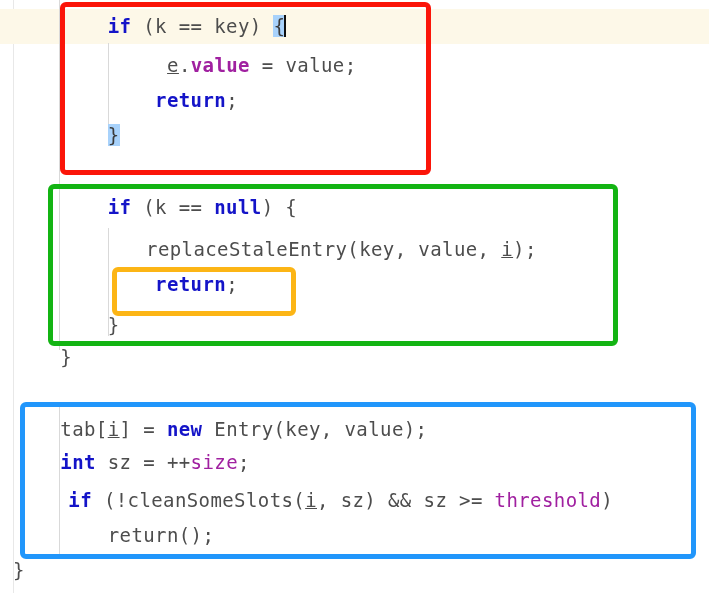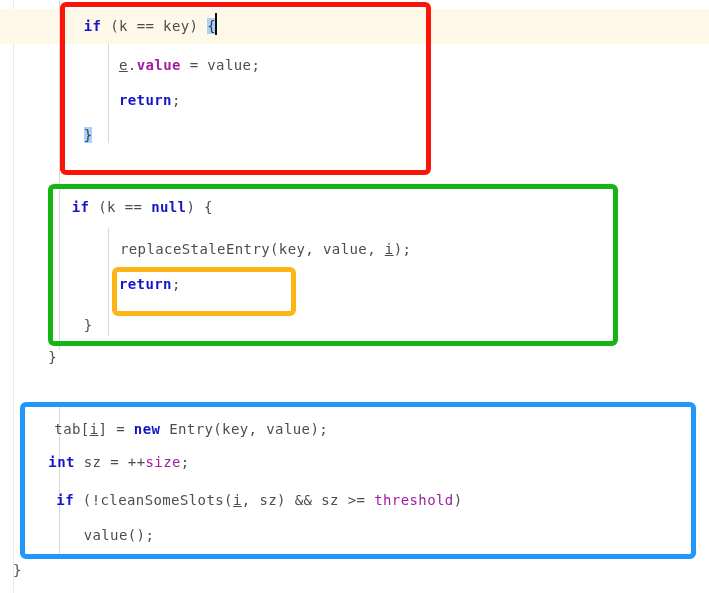--- a/index.html
+++ b/index.html
@@ -47,21 +47,21 @@
   }
 
   
   .code-line {
     position: absolute;
     left: 0;
     right: 0;
     height: 35px;
     line-height: 35px;
     white-space: pre;
-    font-size: 14px;
+    font-size: 19px;
     letter-spacing: 0.4px;
     color: #555555;
   }
   .code-line .inner { display: inline-block; }
 
   
   .kw       { color: #1414c8; font-weight: bold; }
   .field    { color: #a020a0; font-weight: bold; }
   .fieldu   { color: #a020a0; }
   .plain    { color: #4d4d4d; }
@@ -97,32 +97,32 @@
 
   <div class="current-line" id="current-line-band" style="top: 9px; height: 35px;"></div>
 
   <div class="indent-guide" style="left:59px;  top:0px;   height:350px;"></div>
   <div class="indent-guide" style="left:108px; top:43px;  height:100px;"></div>
   <div class="indent-guide" style="left:108px; top:228px; height:108px;"></div>
   <div class="indent-guide" style="left:59px;  top:402px; height:157px;"></div>
 
   <div id="code-lines">
       <div class="code-line" style="top: 9px;"><span class="inner" style="margin-left: 13px;"><span class="plain">        </span><span class="kw">if</span><span class="plain"> (k == key) </span><span class="brace-hl">{</span><span class="caret"></span></span></div>
-      <div class="code-line" style="top: 48px;"><span class="inner" style="margin-left: 13px;"><span class="plain">            </span><span class="ident-u">e</span><span class="plain">.</span><span class="field">value</span><span class="plain"> = value;</span></span></div>
+      <div class="code-line" style="top: 48px; padding-left: 12px;"><span class="inner" style="margin-left: 13px;"><span class="plain">            </span><span class="ident-u">e</span><span class="plain">.</span><span class="field">value</span><span class="plain"> = value;</span></span></div>
       <div class="code-line" style="top: 83px;"><span class="inner" style="margin-left: 13px;"><span class="plain">            </span><span class="kw">return</span><span class="plain">;</span></span></div>
       <div class="code-line" style="top: 118px;"><span class="inner" style="margin-left: 13px;"><span class="plain">        </span><span class="brace-hl">}</span></span></div>
-      <div class="code-line" style="top: 190px;"><span class="inner" style="margin-left: 1px;"><span class="plain">        </span><span class="kw">if</span><span class="plain"> (k == </span><span class="kw">null</span><span class="plain">) {</span></span></div>
-      <div class="code-line" style="top: 232px;"><span class="inner" style="margin-left: 14px;"><span class="plain">            replaceStaleEntry(key, value, </span><span class="ident-u">i</span><span class="plain">);</span></span></div>
+      <div class="code-line" style="top: 190px;"><span class="inner" style="margin-left: 13px;"><span class="plain">        </span><span class="kw">if</span><span class="plain"> (k == </span><span class="kw">null</span><span class="plain">) {</span></span></div>
+      <div class="code-line" style="top: 232px;"><span class="inner" style="margin-left: 4px;"><span class="plain">            replaceStaleEntry(key, value, </span><span class="ident-u">i</span><span class="plain">);</span></span></div>
       <div class="code-line" style="top: 267px;"><span class="inner" style="margin-left: 13px;"><span class="plain">            </span><span class="kw">return</span><span class="plain">;</span></span></div>
       <div class="code-line" style="top: 308px;"><span class="inner" style="margin-left: 13px;"><span class="plain">        }</span></span></div>
       <div class="code-line" style="top: 340px;"><span class="inner" style="margin-left: 13px;"><span class="plain">    }</span></span></div>
-      <div class="code-line" style="top: 412px; padding-left: 6px;"><span class="inner" style="margin-left: 13px;"><span class="plain">    tab[</span><span class="ident-u">i</span><span class="plain">] = </span><span class="kw">new</span><span class="plain"> Entry(key, value);</span></span></div>
+      <div class="code-line" style="top: 412px;"><span class="inner" style="margin-left: 13px;"><span class="plain">    tab[</span><span class="ident-u">i</span><span class="plain">] = </span><span class="kw">new</span><span class="plain"> Entry(key, value);</span></span></div>
       <div class="code-line" style="top: 445px;"><span class="inner" style="margin-left: 13px;"><span class="plain">    </span><span class="kw">int</span><span class="plain"> sz = ++</span><span class="fieldu">size</span><span class="plain">;</span></span></div>
       <div class="code-line" style="top: 483px; margin-left: 8px;"><span class="inner" style="margin-left: 13px;"><span class="plain">    </span><span class="kw">if</span><span class="plain"> (!cleanSomeSlots(</span><span class="ident-u">i</span><span class="plain">, sz) &amp;&amp; sz &gt;= </span><span class="fieldu">threshold</span><span class="plain">)</span></span></div>
-      <div class="code-line" style="top: 518px;"><span class="inner" style="margin-left: 13px;"><span class="plain">        value();</span></span></div>
+      <div class="code-line" style="top: 518px;"><span class="inner" style="margin-left: 13px;"><span class="plain">        return();</span></span></div>
       <div class="code-line" style="top: 553px;"><span class="inner" style="margin-left: 13px;"><span class="plain">}</span></span></div>
     </div>
 
   <div id="annotations">
       <div class="annot annot-red" style="left: 60px; top: 2px; width: 371px; height: 173px; border-color: rgb(251, 21, 9);"></div>
       <div class="annot annot-green" style="left: 48px; top: 184px; width: 570px; height: 162px; border-color: rgb(19, 180, 19);"></div>
       <div class="annot annot-orange" style="left: 112px; top: 267px; width: 184px; height: 49px; border-color: rgb(252, 181, 21);"></div>
       <div class="annot annot-blue" style="left: 20px; top: 402px; width: 676px; height: 157px; border-color: rgb(33, 150, 251);"></div>
     </div>
 

